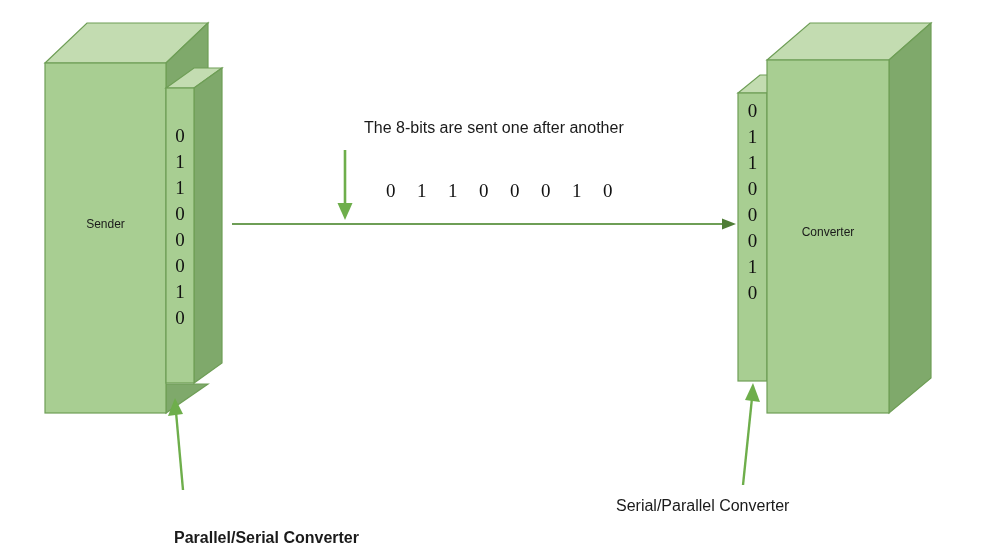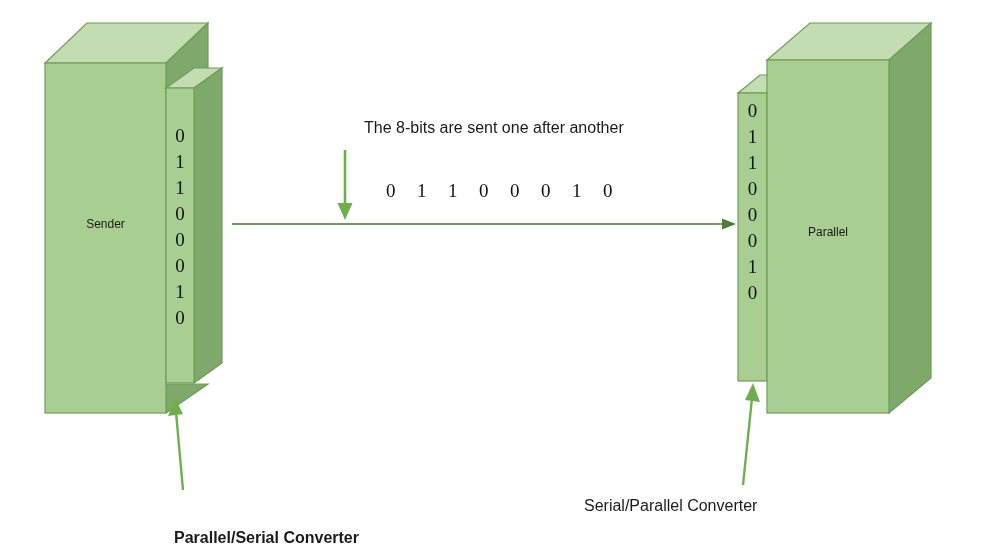--- a/index.html
+++ b/index.html
@@ -95,21 +95,21 @@
 
     <line x1="183" y1="490" x2="176" y2="412" stroke="#6EAE4B" stroke-width="2.4"></line>
     <polygon points="175,398 168,416 183,414" fill="#6EAE4B"></polygon>
 
     <line x1="743" y1="485" x2="752" y2="398" stroke="#6EAE4B" stroke-width="2.4"></line>
     <polygon points="753,383 745,400 760,402" fill="#6EAE4B"></polygon>
   </svg>
 
   <div class="txt label-block" style="left:45px; top:224px; width:121px; text-align:center; transform:translateY(-50%);">Sender</div>
 
-  <div class="txt label-block" style="left:767px; top:232px; width:122px; text-align:center; transform:translateY(-50%);">Parallel</div>
+  <div class="txt label-block" style="left:767px; top:232px; width:122px; text-align:center; transform:translateY(-50%);">Converter</div>
 
   <div class="bit-col" style="left:166px; top:123px; width:28px;">
     <div class="bit-row">0</div>
     <div class="bit-row">1</div>
     <div class="bit-row">1</div>
     <div class="bit-row">0</div>
     <div class="bit-row">0</div>
     <div class="bit-row">0</div>
     <div class="bit-row">1</div>
     <div class="bit-row">0</div>
@@ -126,15 +126,15 @@
     <div class="bit-row">0</div>
   </div>
 
   <div class="txt label-caption" style="left:330px; top:128px; transform:translateY(-50%);margin-left:34px;">The 8-bits are sent one after another</div>
 
   <div class="serial-bits" style="left:386px; top:191px; transform:translateY(-50%); word-spacing:6px;">0  1  1  0  0  0  1  0</div>
 
 
   <div class="txt label-caption" style="left:174px; top:538px; transform:translateY(-50%);font-weight:bold;">Parallel/Serial Converter</div>
 
-  <div class="txt label-caption" style="left:584px; top:506px; transform:translateY(-50%);">Serial/Parallel Converter</div>
+  <div class="txt label-caption" style="left:616px; top:506px; transform:translateY(-50%);">Serial/Parallel Converter</div>
 
 </div>
 
 </body></html>

